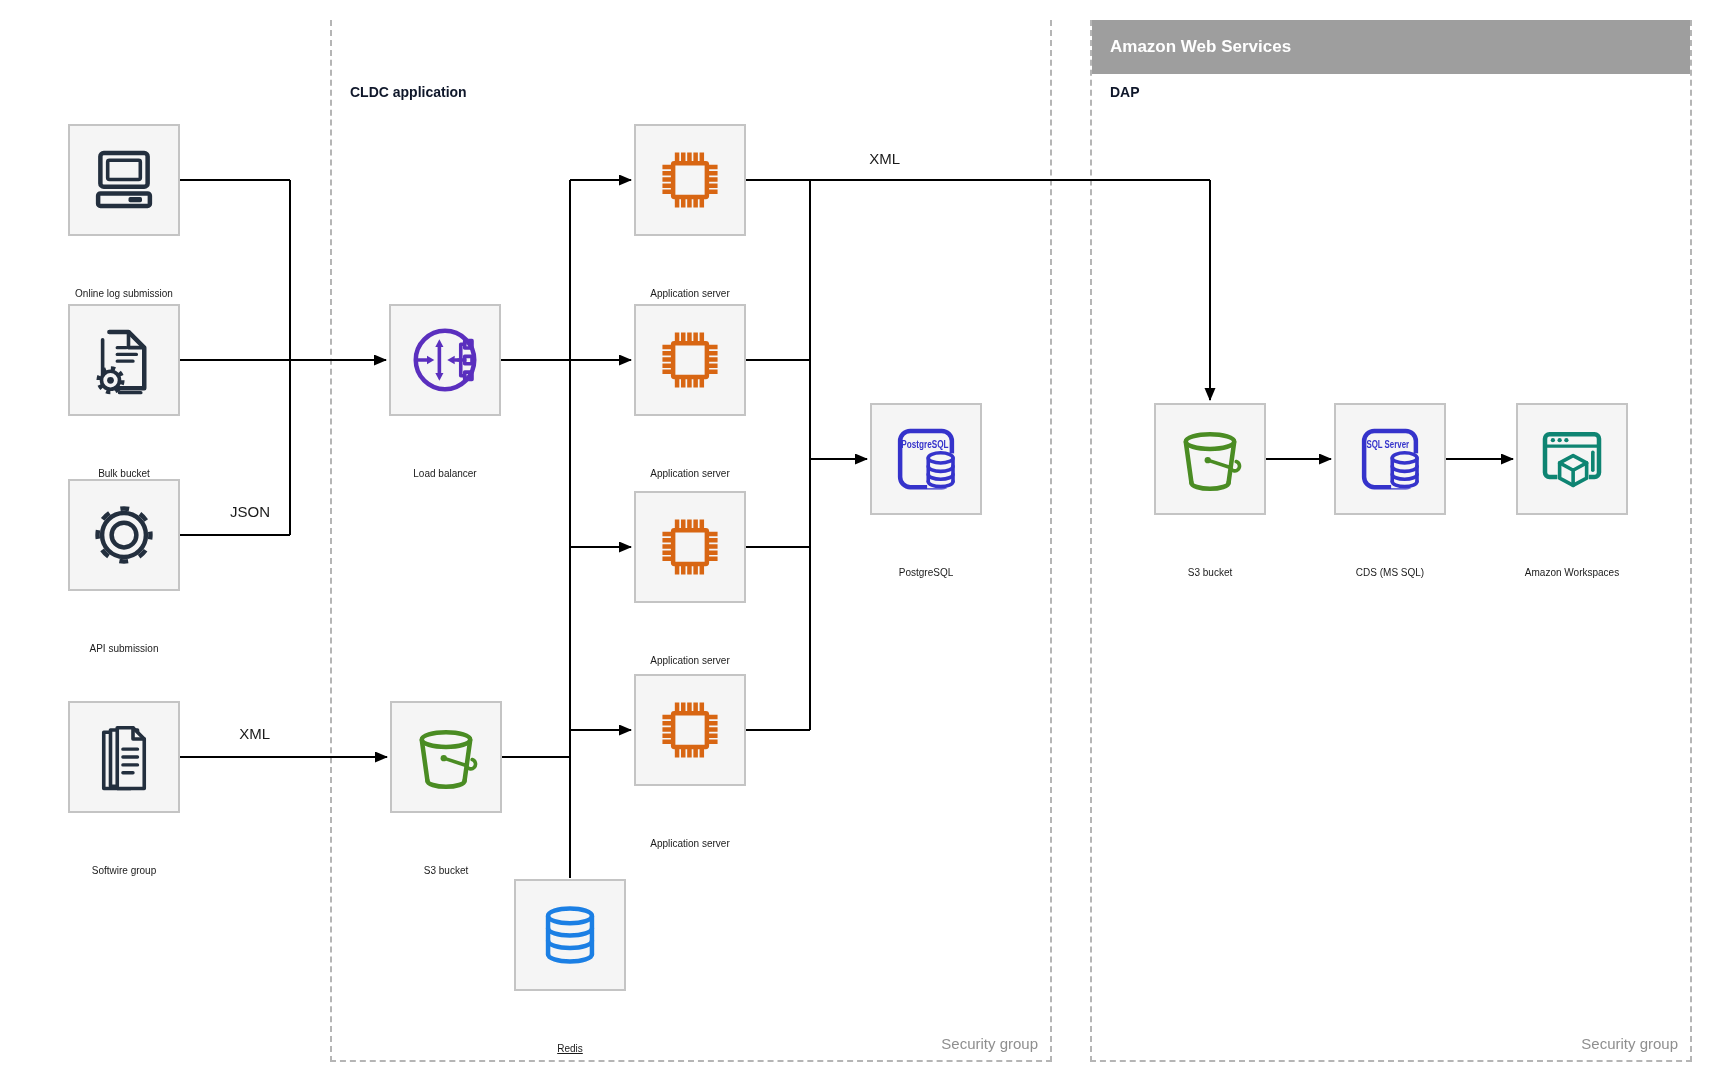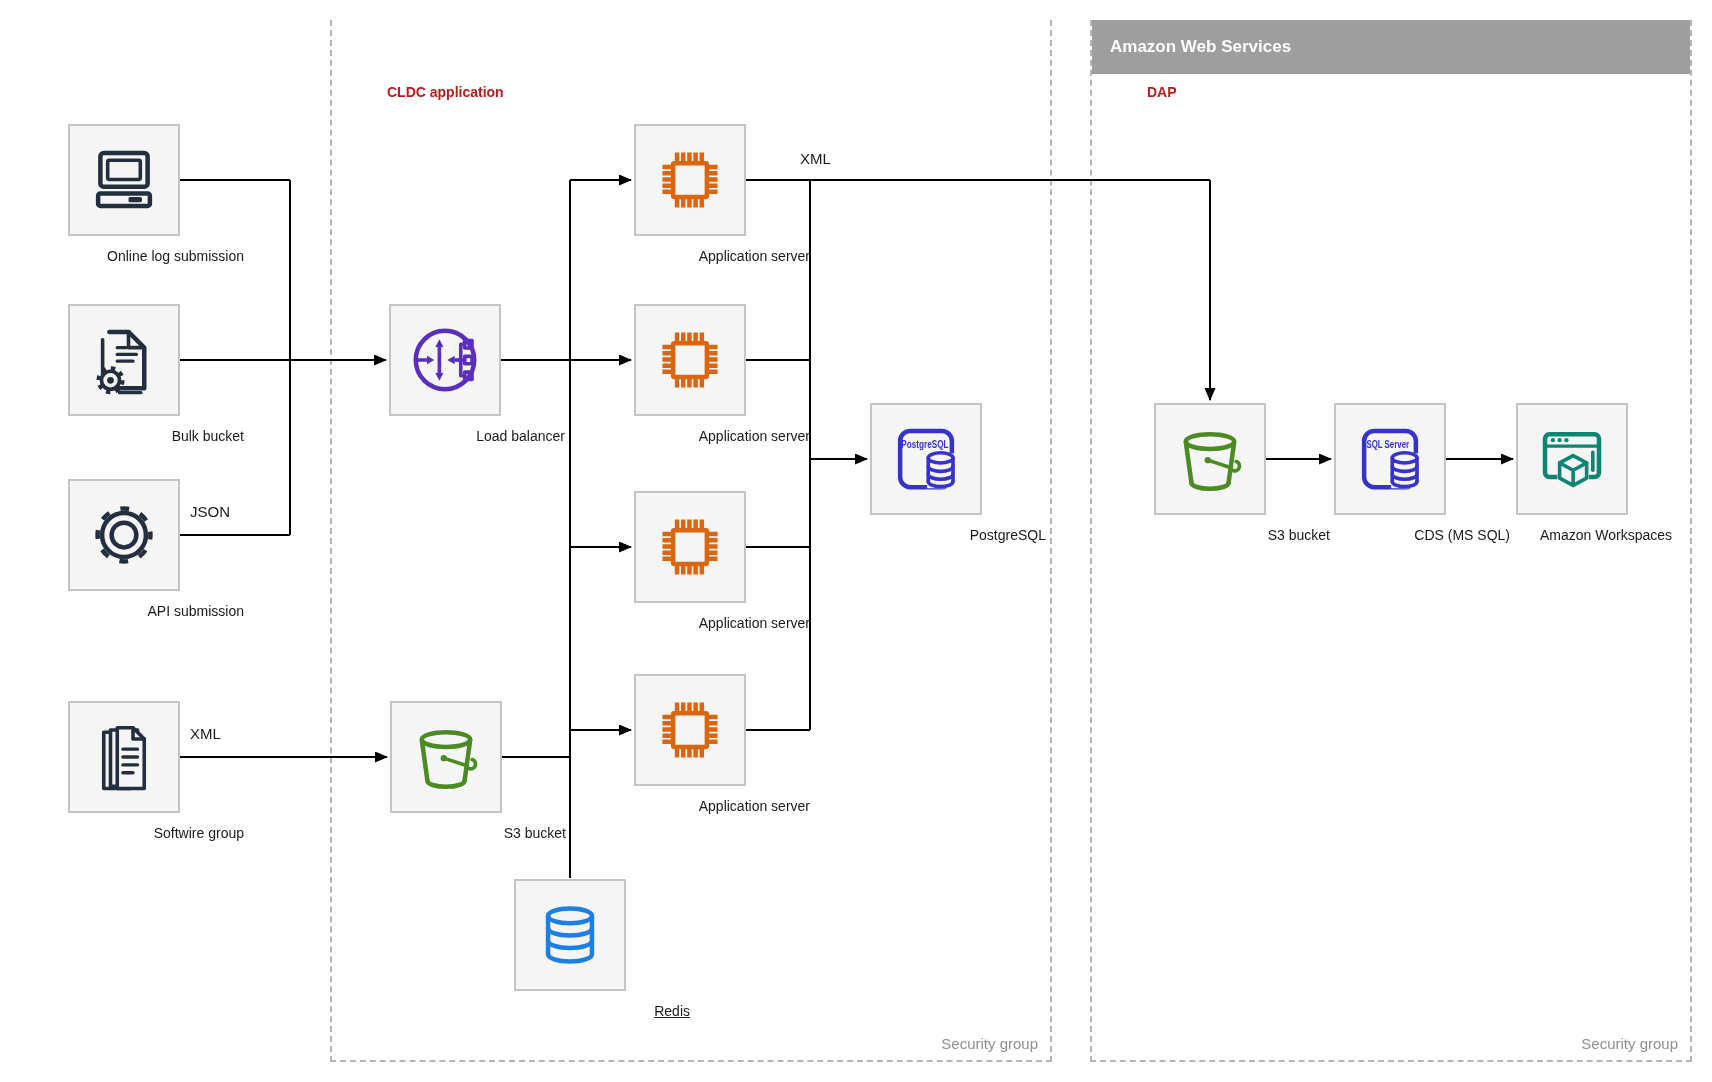--- a/index.html
+++ b/index.html
@@ -5,44 +5,44 @@
   html,body{margin:0;padding:0;background:#ffffff;}
   body{width:1712px;height:1082px;position:relative;overflow:hidden;
        font-family:"Liberation Sans","DejaVu Sans",sans-serif;}
   .canvas{position:absolute;inset:0;}
 
   
   .container{position:absolute;border:2px dashed var(--dash,#b5b5b5);border-top:none;box-sizing:border-box;}
   .hdr{position:absolute;top:0;left:0;right:0;height:54px;line-height:54px;
        background:var(--header-bg,#9e9e9e);color:#fff;font-weight:bold;font-size:17px;
        padding-left:18px;box-sizing:border-box;}
-  .sublabel{position:absolute;top:64px;left:18px;font-weight:bold;font-size:14px;color:#b91c1c;margin-left:37px;}
+  .sublabel{position:absolute;top:64px;left:18px;font-weight:bold;font-size:14px;color:#0f172a;}
   .footer{position:absolute;right:12px;bottom:8px;font-size:15px;color:var(--muted,#8f8f8f);margin-top:16px;}
 
   
   .node{position:absolute;width:112px;height:112px;background:var(--box-bg,#f5f5f5);
         border:2px solid var(--box-border,#c4c4c4);box-sizing:border-box;
         display:flex;align-items:center;justify-content:center;}
-  .nlabel{position:absolute;font-size:14px;color:var(--label,#1a1a1a);text-align:right;}
+  .nlabel{position:absolute;font-size:10px;color:var(--label,#1a1a1a);text-align:center;margin-top:40px;}
 
   
   .ic{width:72px;height:72px;}
   .ic *{fill:none;stroke:currentColor;stroke-width:4;stroke-linecap:round;stroke-linejoin:round;}
   .ic .fl{fill:currentColor;stroke:none;}
   .ic .bg{fill:var(--box-bg,#f5f5f5);stroke:none;}
   .ic .bgs{fill:var(--box-bg,#f5f5f5);}
   .ic .th{stroke-width:3.2;}
   .ic .tn{stroke-width:3;}
   .ic .sq{stroke-linecap:butt;}
   .ic text{stroke:none;fill:currentColor;font-family:"Liberation Sans",sans-serif;font-weight:bold;}
 
   
   svg.wires{position:absolute;inset:0;pointer-events:none;}
   svg.wires path{fill:none;stroke:var(--wire,#000);stroke-width:2;}
-  .elabel{position:absolute;font-size:15px;color:var(--label,#1a1a1a);text-align:left;}
+  .elabel{position:absolute;font-size:15px;color:var(--label,#1a1a1a);text-align:right;}
 </style>
 </head>
 <body>
 
 <div class="canvas">
 
   <div class="container" style="left:330px;top:20px;width:722px;height:1042px;">
     <div class="sublabel">CLDC application</div>
     <div class="footer">Security group</div>
   </div>

